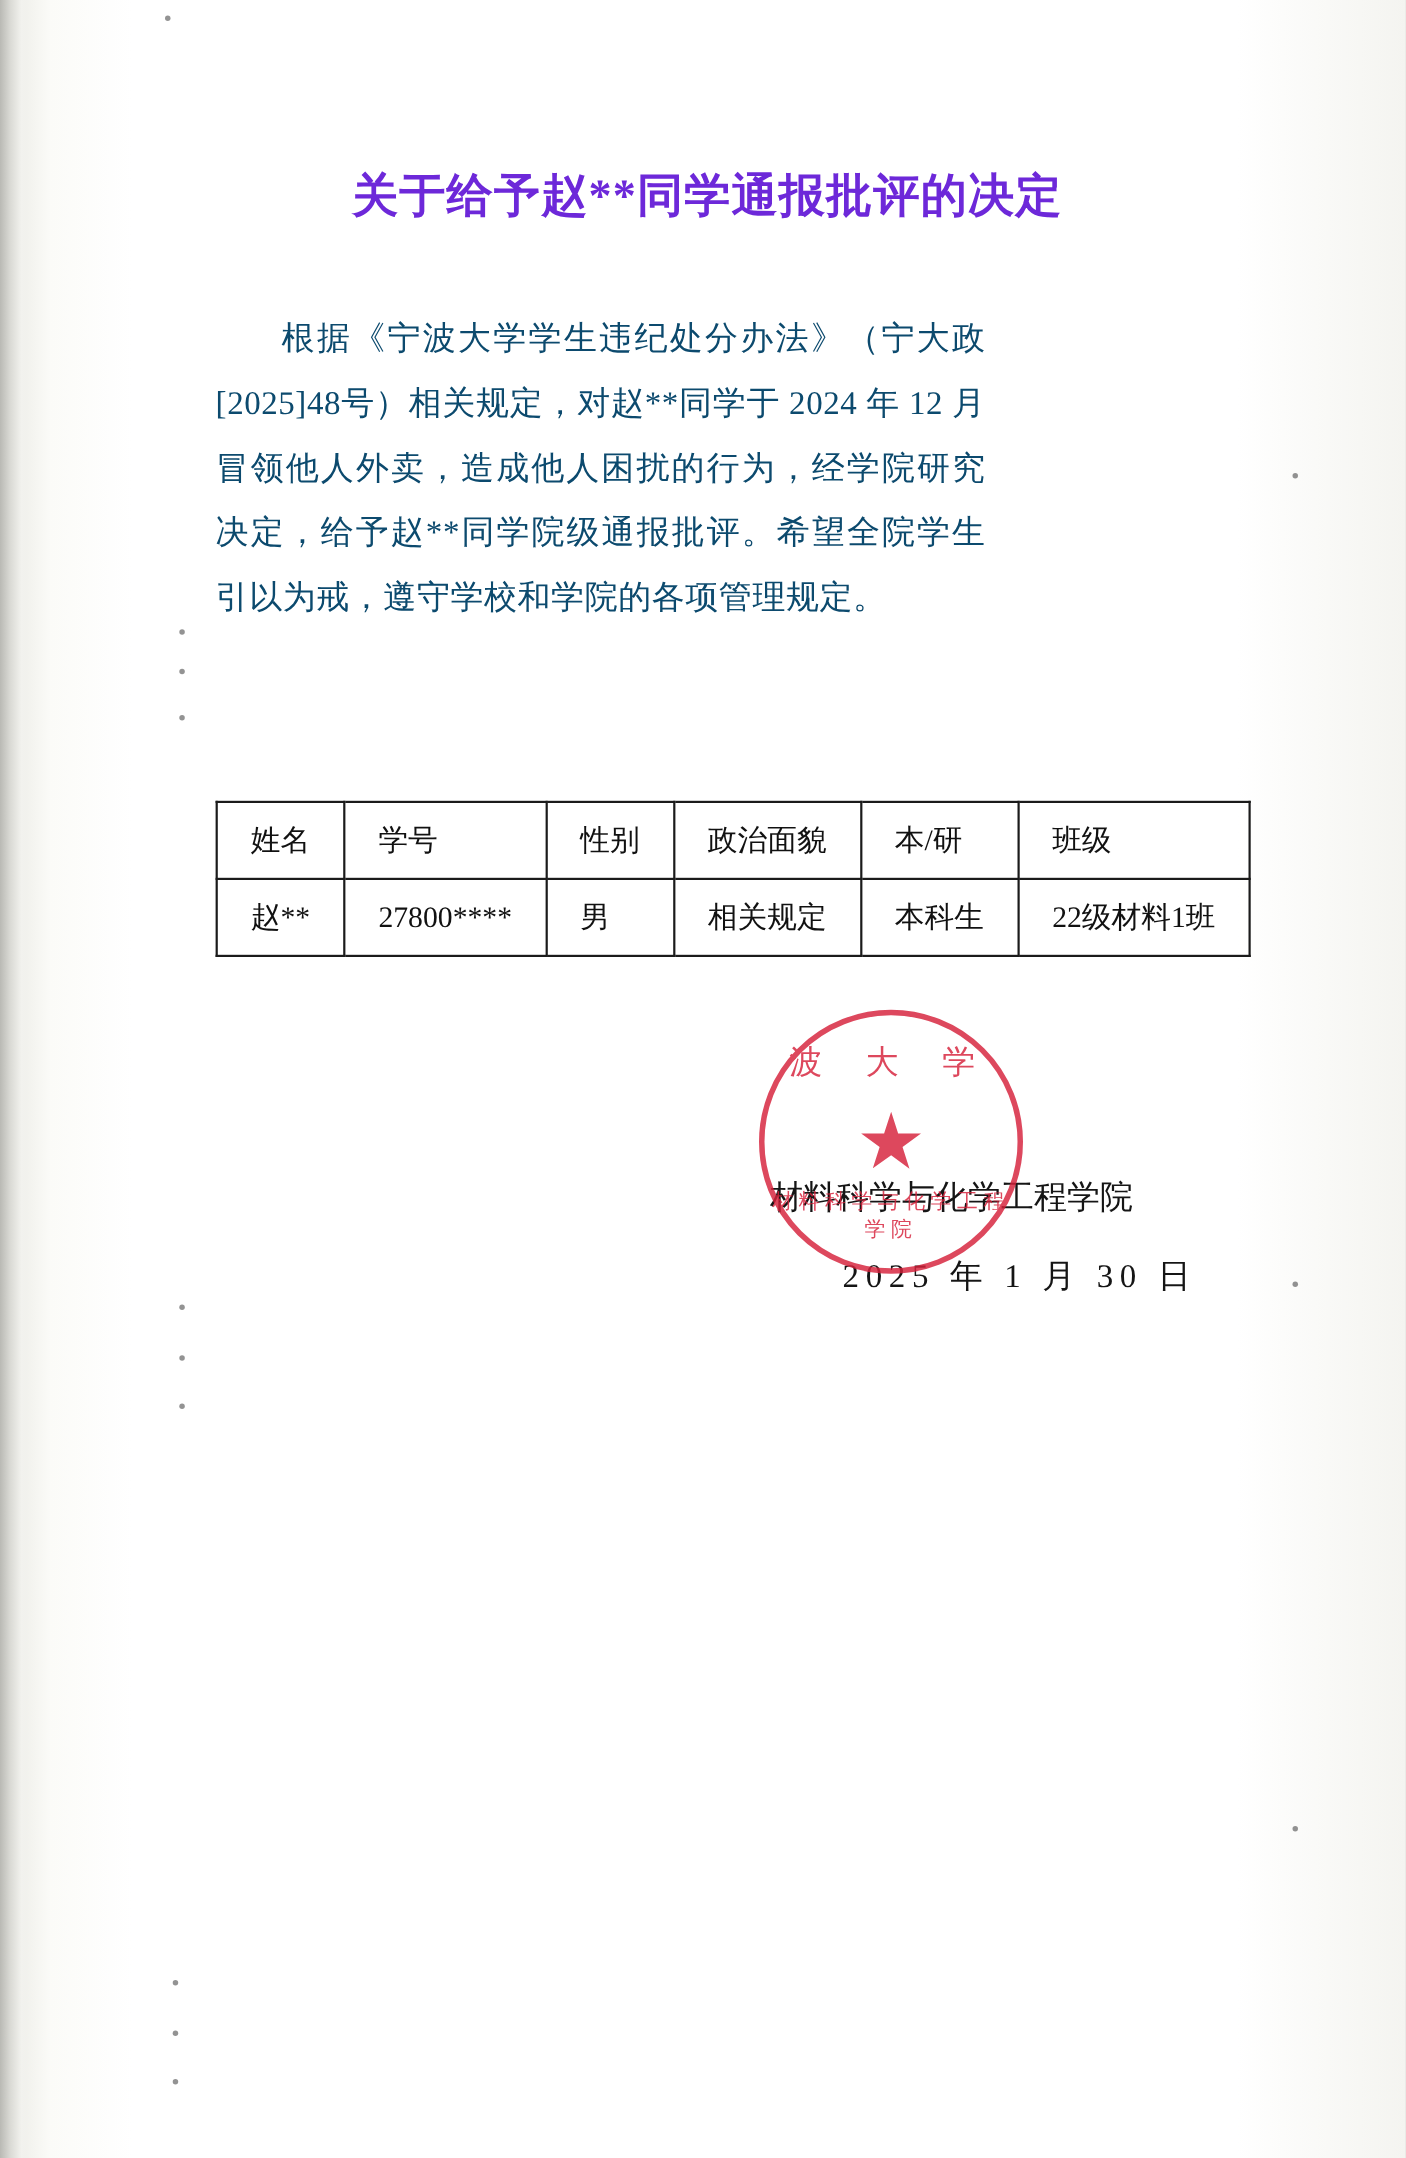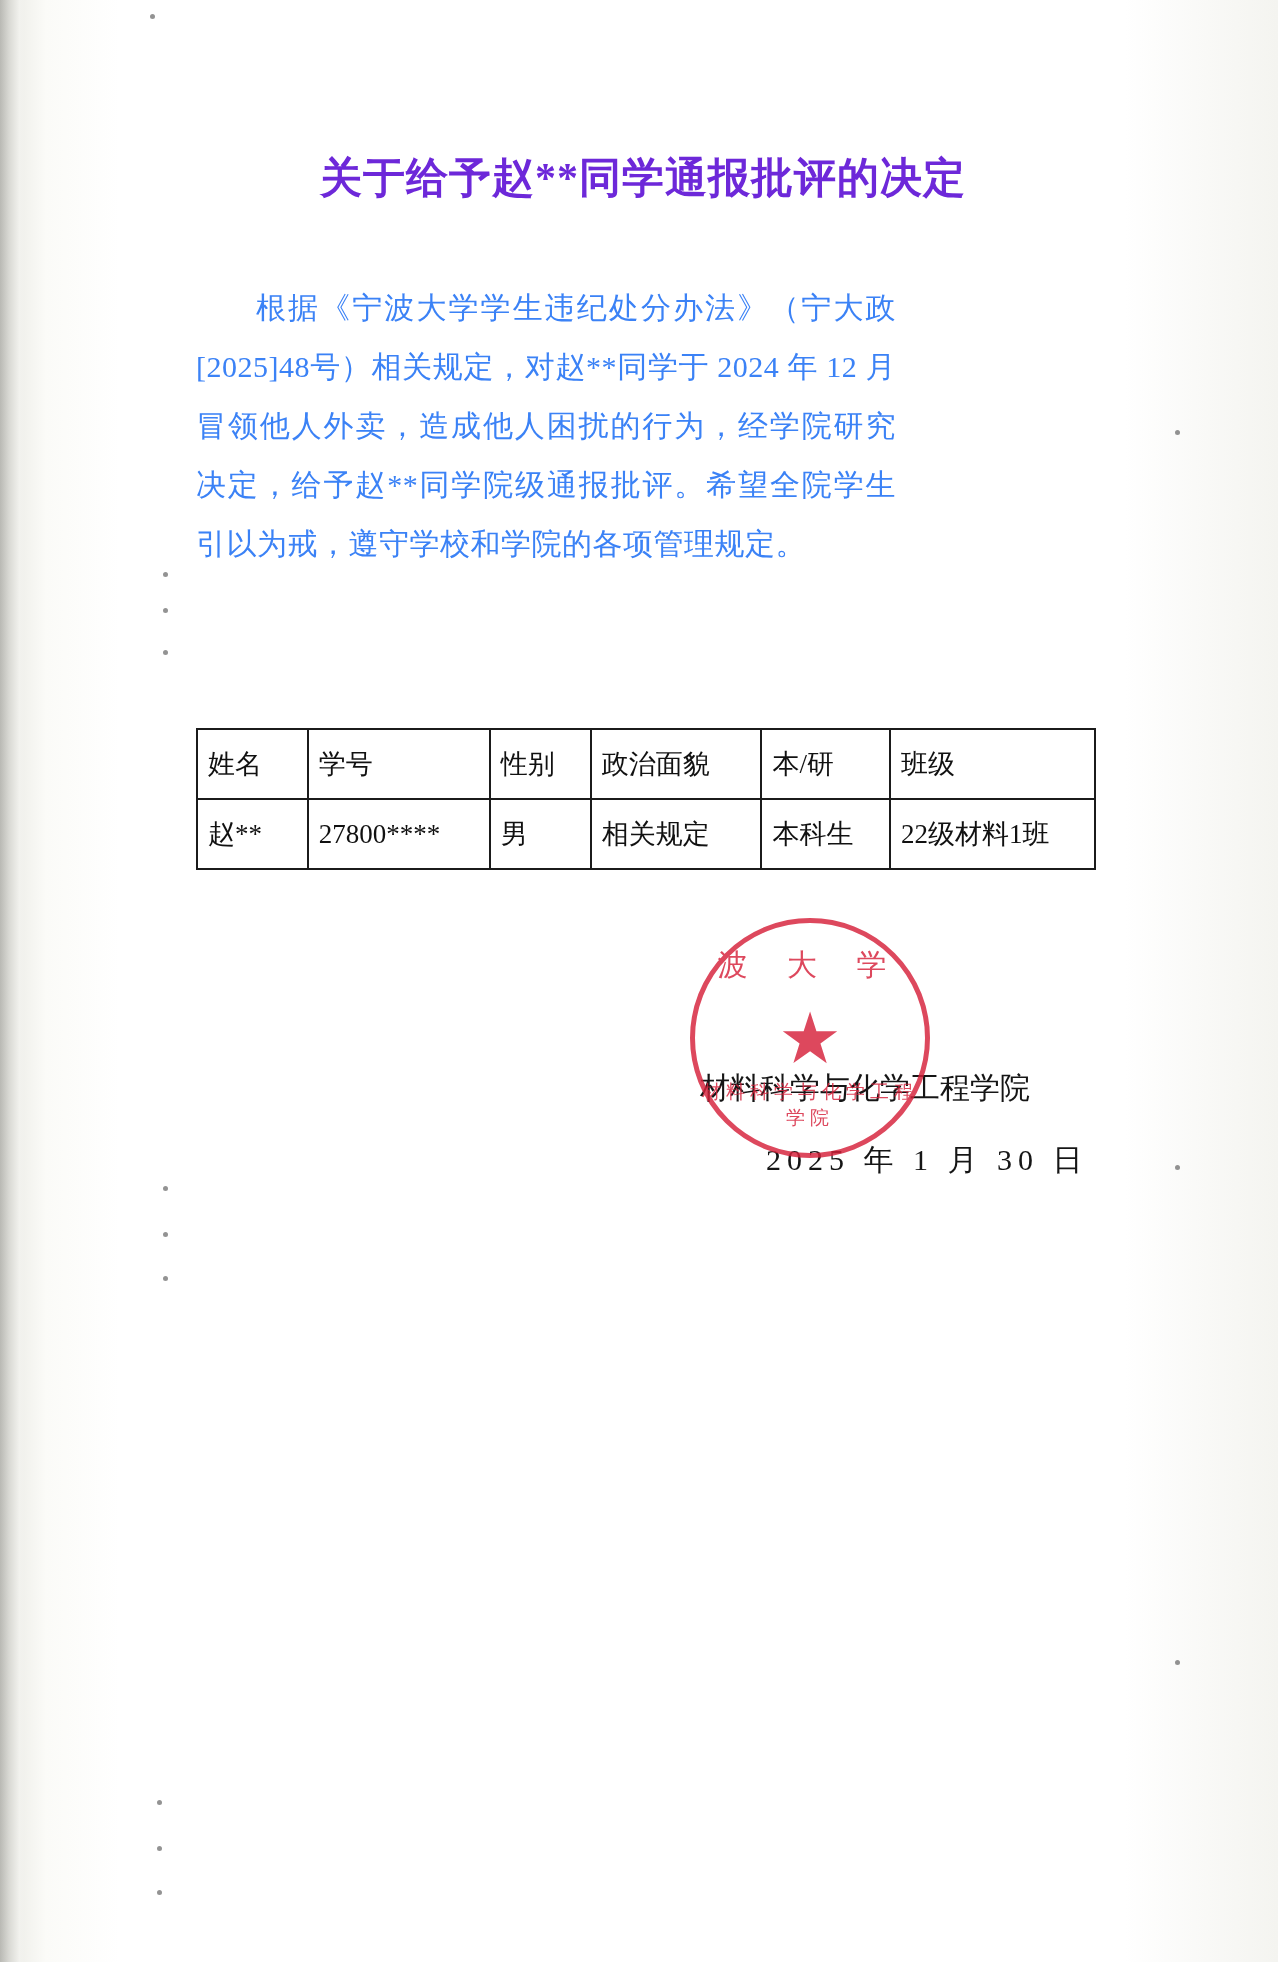--- a/index.html
+++ b/index.html
@@ -53,21 +53,21 @@
     font-family: "Liberation Serif", "DejaVu Serif", serif;
   }
 
   .body-text {
     position: absolute;
     left: 196px;
     top: 278px;
     width: 700px;
     font-size: 30px;
     line-height: 59px;
-    color: #3b82f6;
+    color: #0c4a6e;
     text-align: justify;
     text-justify: inter-character;
     letter-spacing: 0.5px;
   }
   .body-text p {
     margin: 0;
     text-indent: 60px;
   }
 
   table.info-table {
@@ -75,21 +75,21 @@
     left: 196px;
     top: 728px;
     width: 900px;
     border-collapse: collapse;
     font-size: 27px;
     color: #111;
   }
   table.info-table td, table.info-table th {
     border: 2px solid #1b1b1b;
     height: 68px;
-    padding: 0 10px;
+    padding: 0 30px;
     font-weight: 400;
     text-align: left;
     white-space: nowrap;
   }
   table.info-table thead td { }
   .col-name   { width: 112px; }
   .col-id     { width: 186px; }
   .col-sex    { width: 96px; }
   .col-pol    { width: 176px; }
   .col-level  { width: 124px; }

